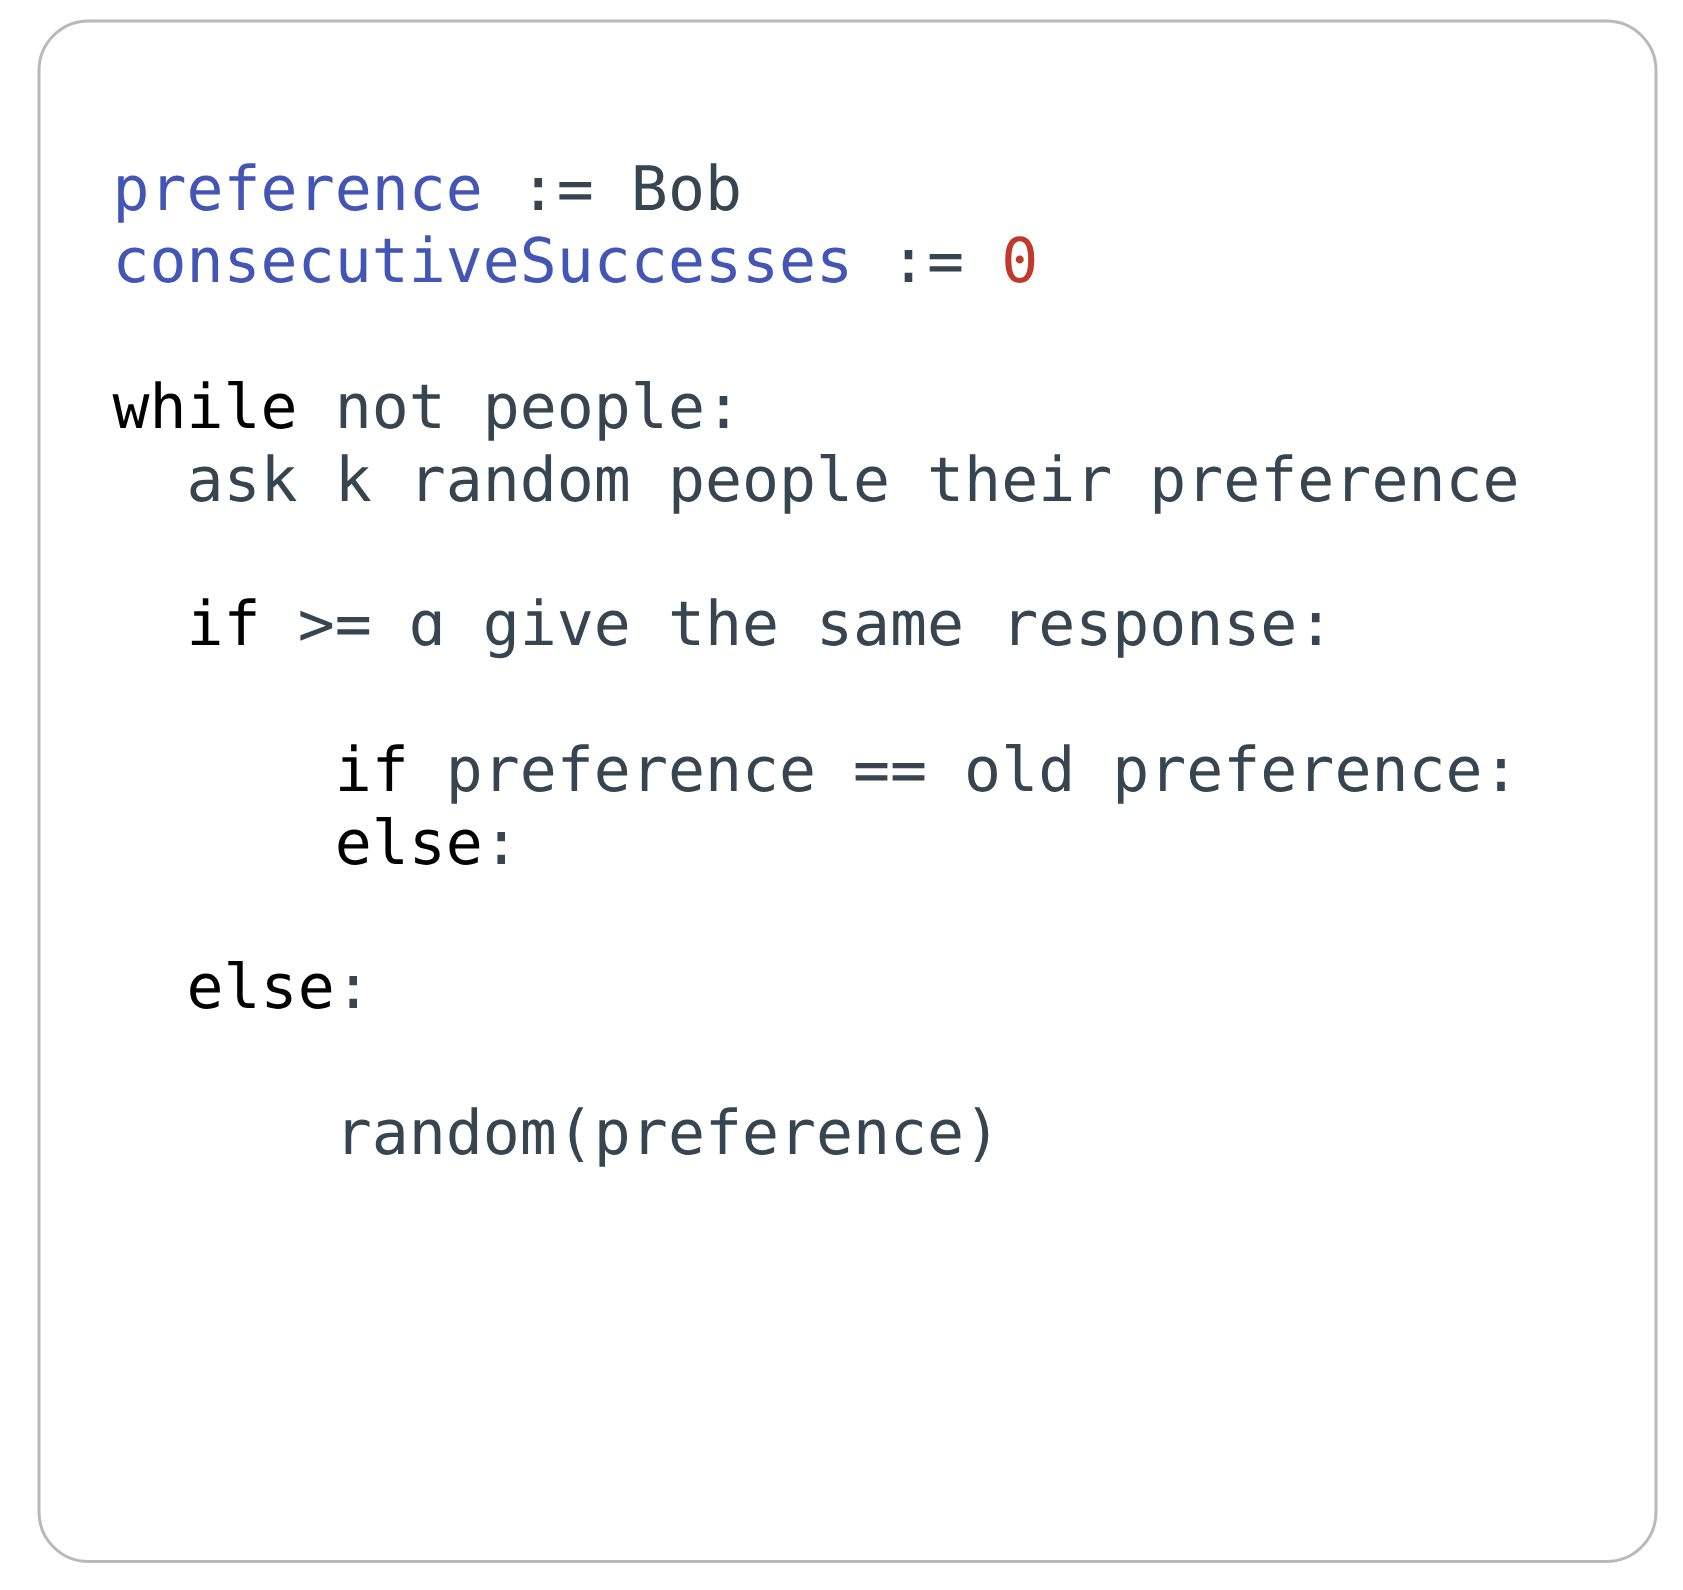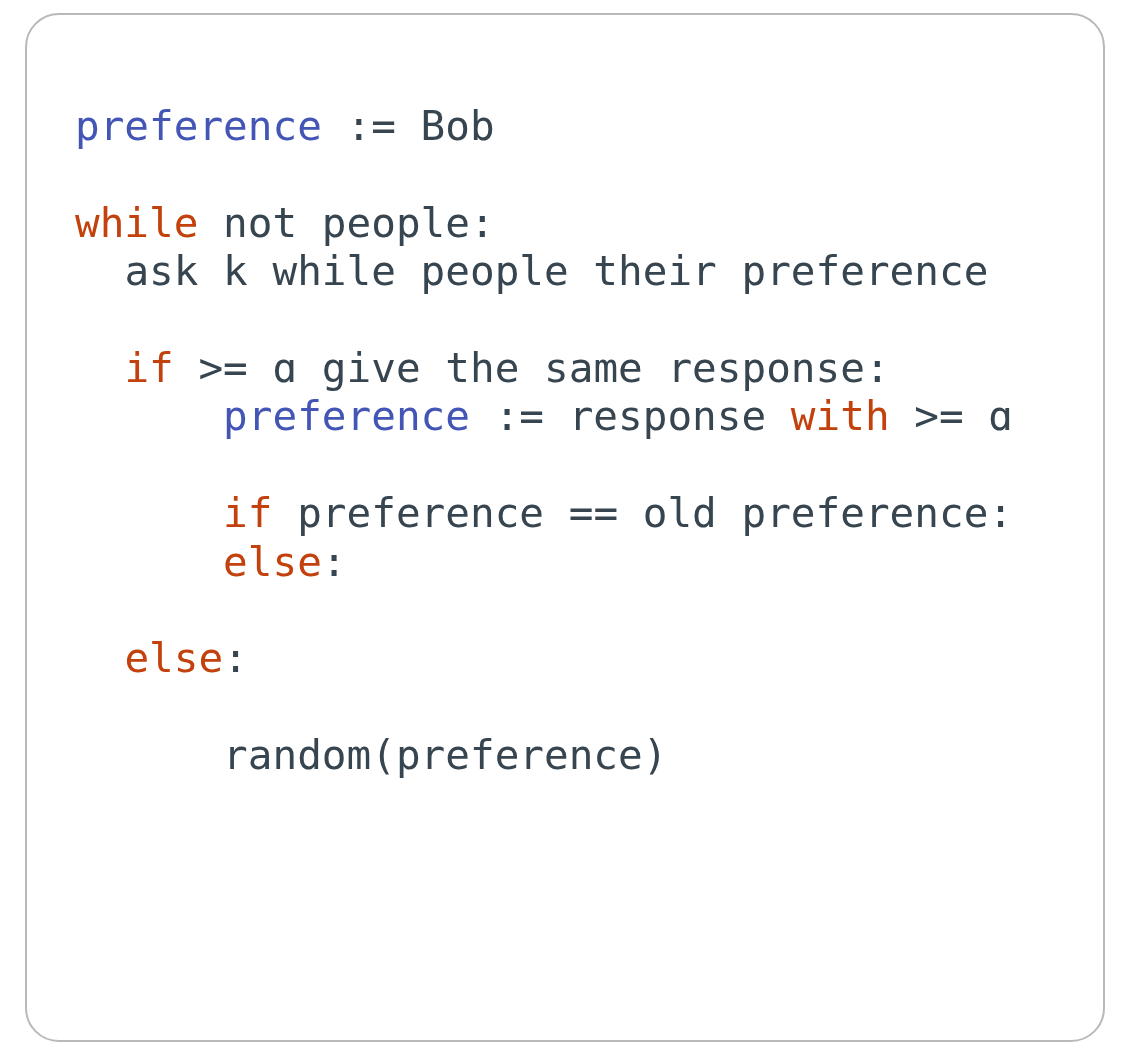--- a/index.html
+++ b/index.html
@@ -41,38 +41,38 @@
     white-space: pre;
     color: #36454f;
     -webkit-font-smoothing: antialiased;
   }
   .code-line {
     white-space: pre;
     min-height: 48.4px;
     display: block;
   }
   .tok { white-space: pre; }
-  .kw  { color: #c2410c; }
+  .kw  { color: #000000; }
   .var { color: #4355b5; }
   .num { color: #c0392b; }
   .txt { color: #36454f; }
   .blank { display: block; height: 48.4px; }
 </style>
 </head>
 <body>
 
 <div id="root">
   <div class="code-card">
     <pre class="code-block" id="code-block"><span class="code-line"><span class="tok var">preference</span><span class="tok txt"> := Bob</span>
+</span><span class="code-line"><span class="tok var">consecutiveSuccesses</span><span class="tok txt"> := </span><span class="tok num">0</span>
 </span><span class="code-line blank">
 </span><span class="code-line"><span class="tok kw">while</span><span class="tok txt"> not people:</span>
-</span><span class="code-line"><span class="tok txt">  </span><span class="tok txt">ask k while people their preference</span>
+</span><span class="code-line"><span class="tok txt">  </span><span class="tok txt">ask k random people their preference</span>
 </span><span class="code-line blank">
 </span><span class="code-line"><span class="tok txt">  </span><span class="tok kw">if</span><span class="tok txt"> &gt;= ɑ give the same response:</span>
-</span><span class="code-line"><span class="tok txt">      </span><span class="tok var">preference</span><span class="tok txt"> := response </span><span class="tok kw">with</span><span class="tok txt"> &gt;= ɑ</span>
 </span><span class="code-line blank">
 </span><span class="code-line"><span class="tok txt">      </span><span class="tok kw">if</span><span class="tok txt"> preference == old preference:</span>
 </span><span class="code-line"><span class="tok txt">      </span><span class="tok kw">else</span><span class="tok txt">:</span>
 </span><span class="code-line blank">
 </span><span class="code-line"><span class="tok txt">  </span><span class="tok kw">else</span><span class="tok txt">:</span>
 </span><span class="code-line blank">
 </span><span class="code-line"><span class="tok txt">      </span><span class="tok txt">random(preference)</span>
 </span></pre>
   </div>
 </div>

